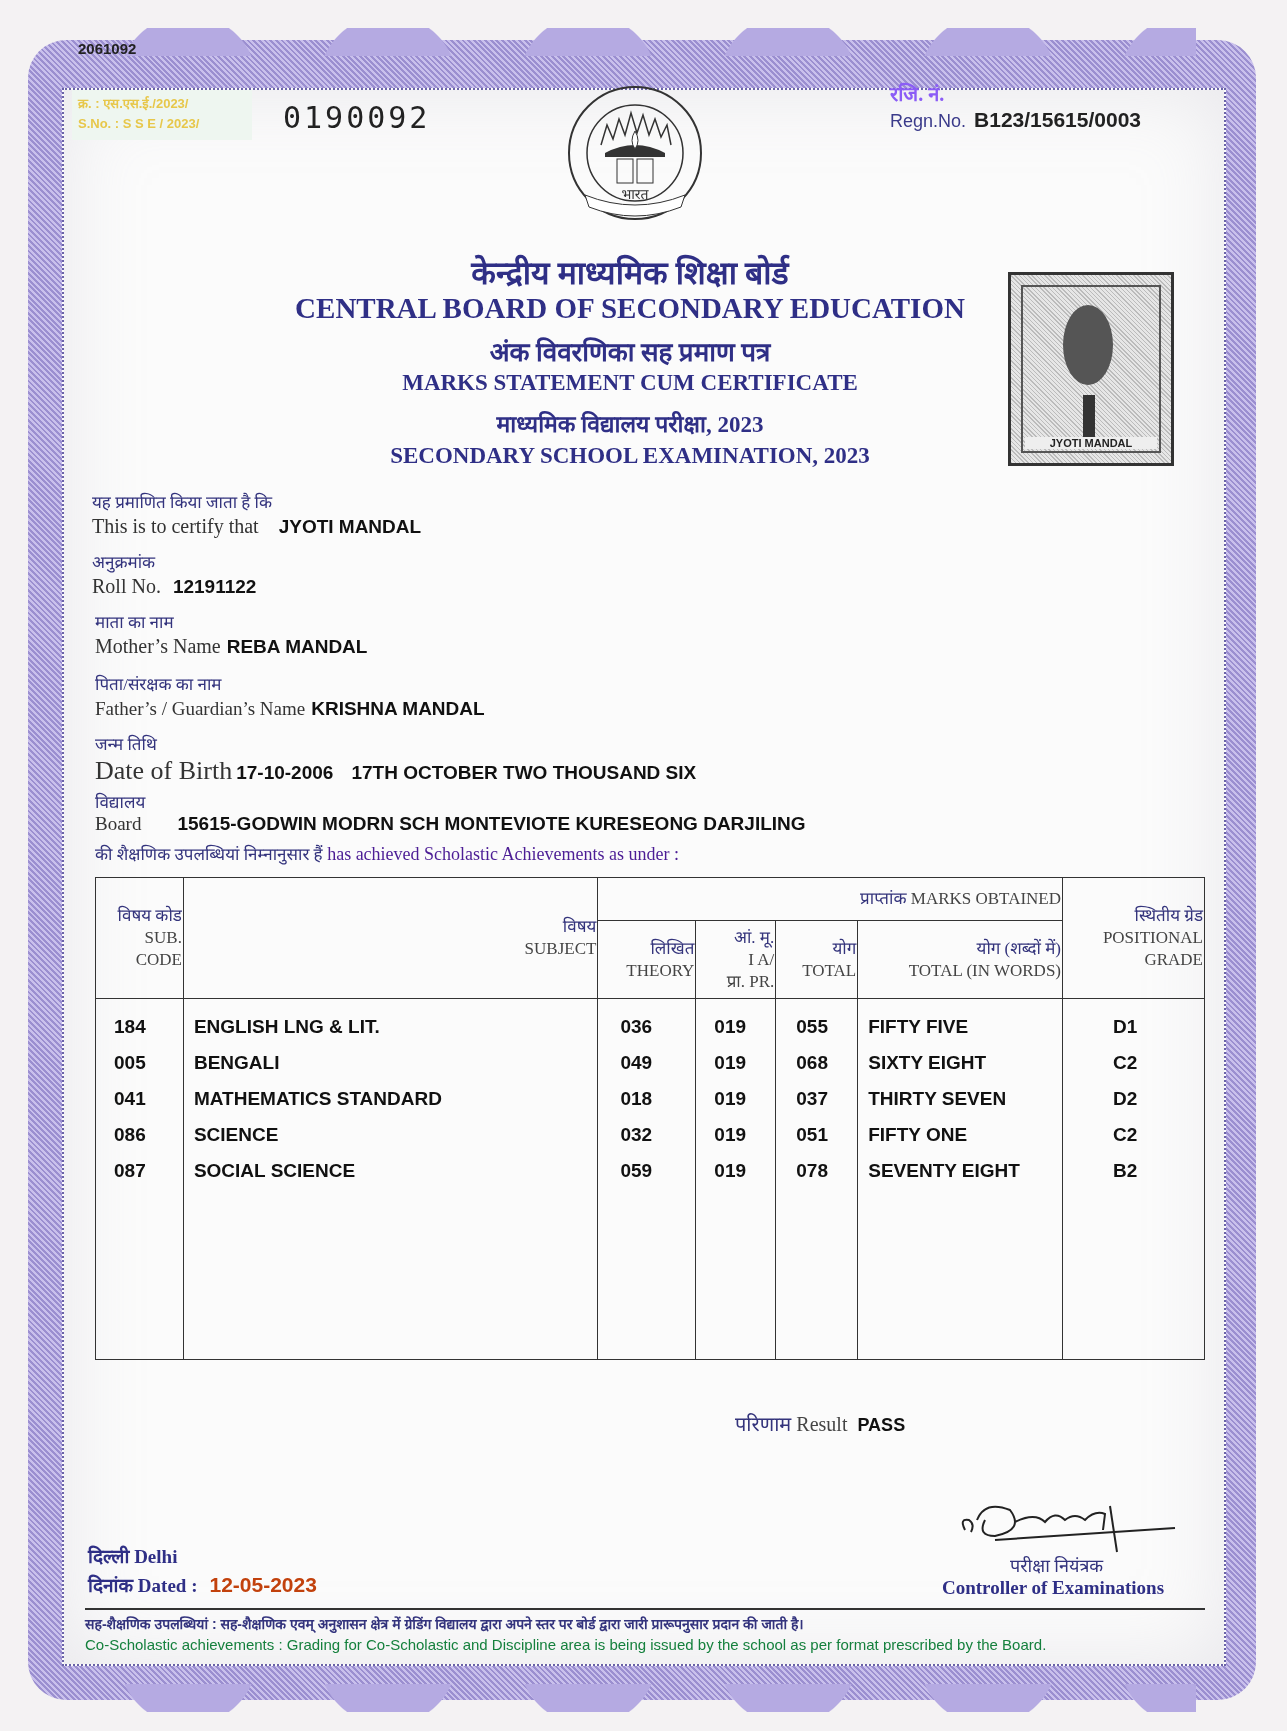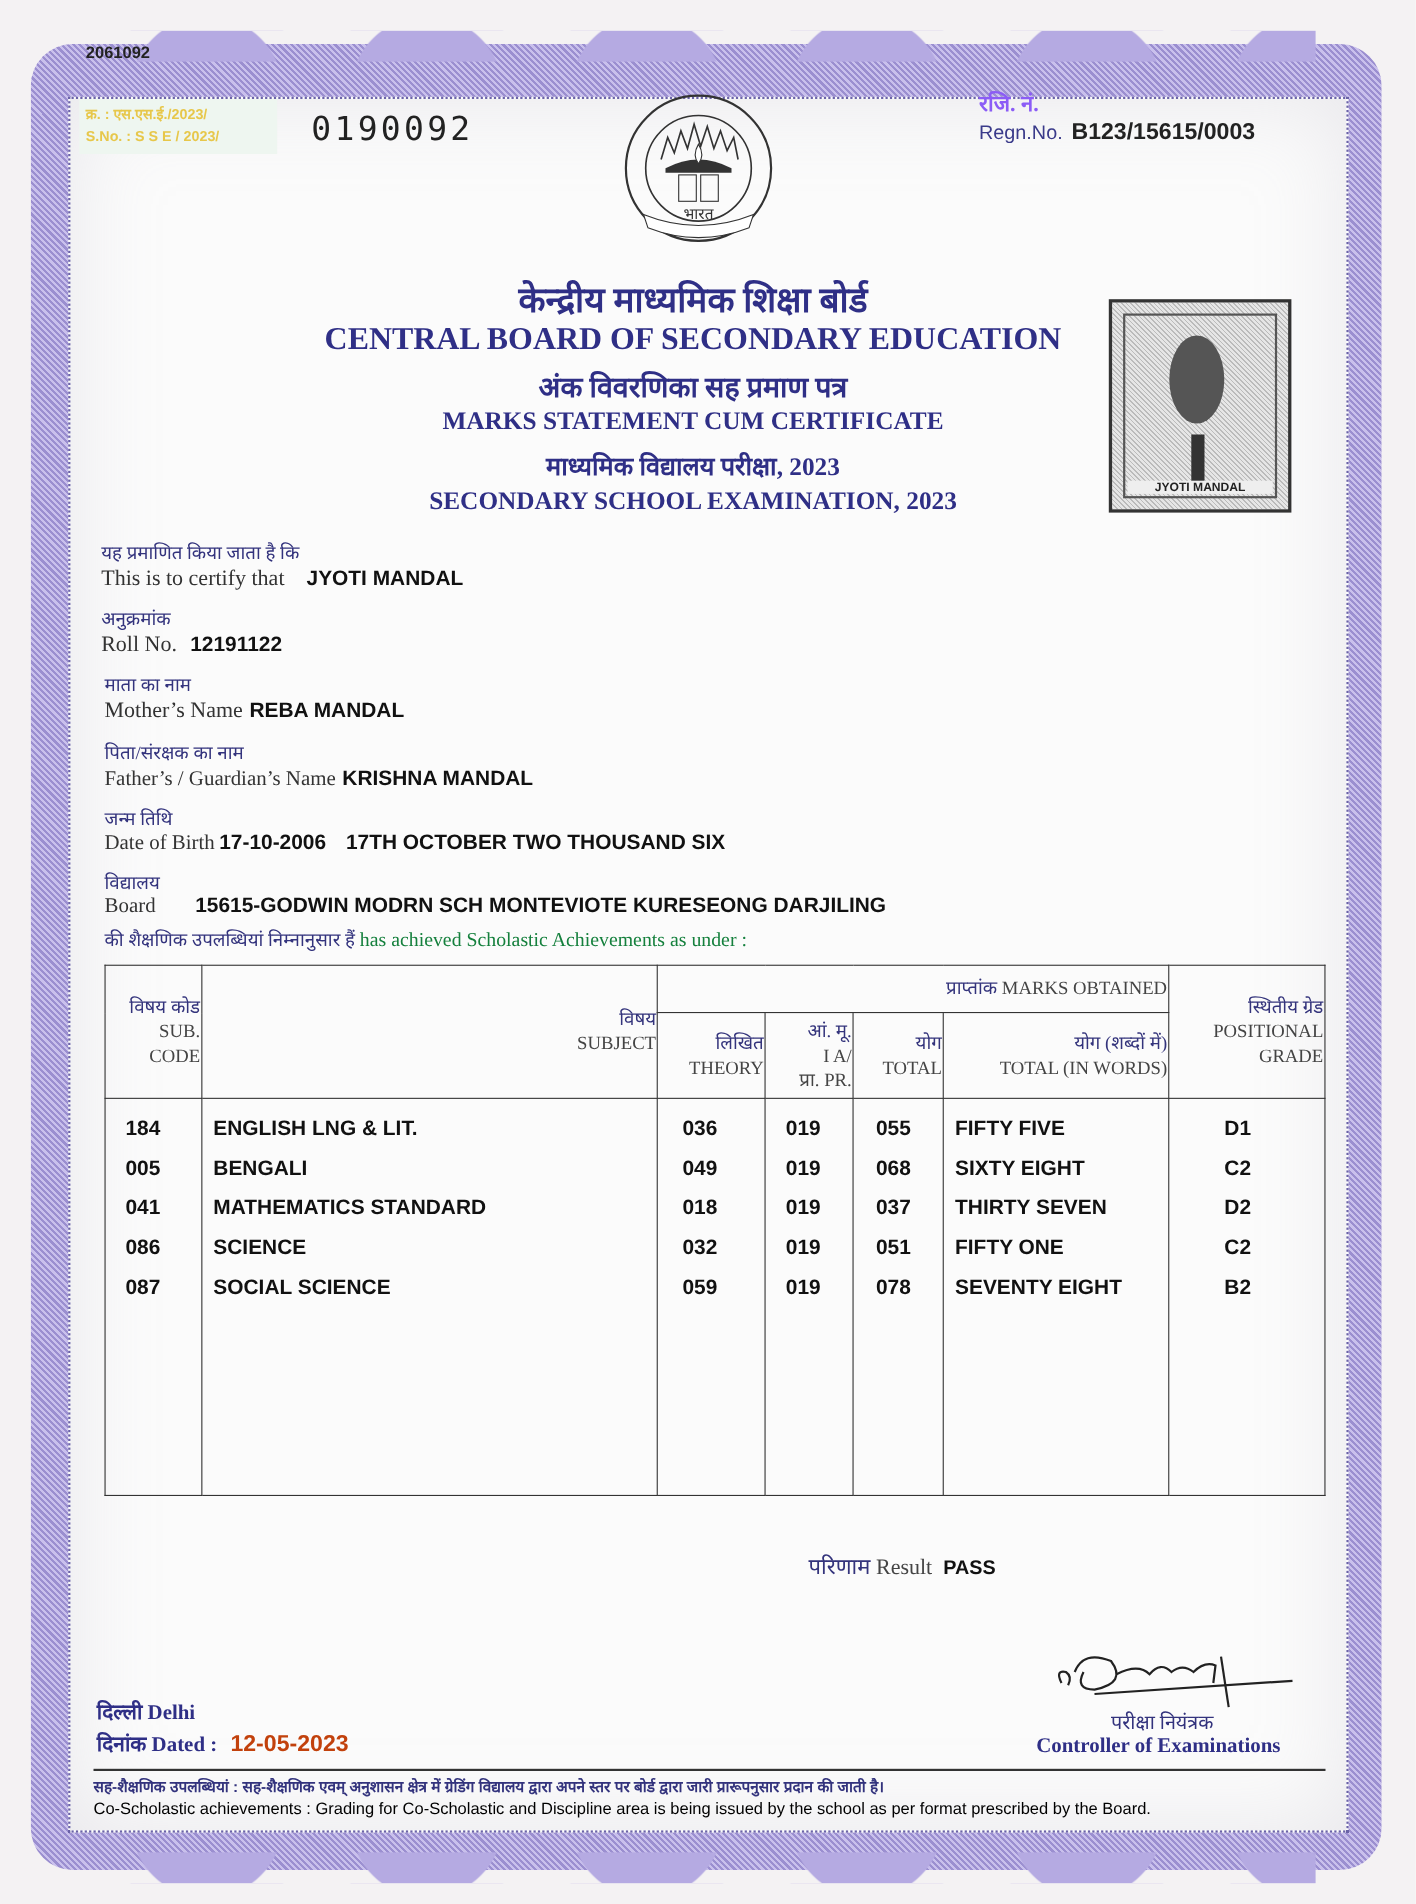--- a/index.html
+++ b/index.html
@@ -46,21 +46,21 @@
   .result .hi{color:#34347c;}
   .result b{font-family:"Liberation Sans",sans-serif;font-size:18px;color:#111;margin-left:10px;}
   .sign{left:955px;top:1490px;width:230px;height:70px;}
   .coe-hi{left:1010px;top:1553px;font-size:18px;color:#33337d;}
   .coe{left:942px;top:1577px;font-size:19px;color:#2f2f86;font-weight:bold;}
   .delhi{left:88px;top:1543px;font-size:19px;color:#2f2f86;font-weight:bold;}
   .dated{left:88px;top:1572px;font-size:19px;color:#2f2f86;font-weight:bold;}
   .dated b{font-family:"Liberation Sans",sans-serif;font-size:21px;color:#c2410c;margin-left:12px;}
   .rule{left:85px;top:1608px;width:1120px;height:2px;background:#333;}
   .note-hi{left:85px;top:1614px;font-family:"Liberation Sans",sans-serif;font-size:14px;color:#33337d;font-weight:bold;}
-  .note-en{left:85px;top:1636px;font-family:"Liberation Sans",sans-serif;font-size:15px;color:#000000;}
+  .note-en{left:85px;top:1636px;font-family:"Liberation Sans",sans-serif;font-size:15px;color:#15803d;}
 </style>
 </head>
 <body>
 
 <div class="frame">
   <div class="scallop-top"></div>
   <div class="scallop-bottom"></div>
 </div>
 <div class="inner"></div>
 
@@ -113,29 +113,29 @@
 <div class="abs lbl-hi" style="left:95px;top:610px;">माता का नाम</div>
 <div class="abs" style="left:95px;top:635px;">
   <span class="lbl">Mother’s Name</span><span class="val" style="margin-left:6px">REBA MANDAL</span>
 </div>
 <div class="abs lbl-hi" style="left:95px;top:672px;">पिता/संरक्षक का नाम</div>
 <div class="abs" style="left:95px;top:698px;">
   <span class="lbl" style="font-size:19px">Father’s / Guardian’s Name</span><span class="val" style="margin-left:6px">KRISHNA MANDAL</span>
 </div>
 <div class="abs lbl-hi" style="left:95px;top:732px;">जन्म तिथि</div>
 <div class="abs" style="left:95px;top:756px;">
-  <span class="lbl" style="font-size:19px">Date of Birth</span><span class="val" style="margin-left:4px">17-10-2006</span><span class="val" style="margin-left:18px">17TH OCTOBER TWO THOUSAND SIX</span>
+  <span class="lbl" style="font-size:26px">Date of Birth</span><span class="val" style="margin-left:4px">17-10-2006</span><span class="val" style="margin-left:18px">17TH OCTOBER TWO THOUSAND SIX</span>
 </div>
 <div class="abs lbl-hi" style="left:95px;top:790px;">विद्यालय</div>
 <div class="abs" style="left:95px;top:813px;">
   <span class="lbl" style="font-size:19px">Board</span><span class="val" style="margin-left:36px">15615-GODWIN MODRN SCH MONTEVIOTE KURESEONG DARJILING</span>
 </div>
 <div class="abs" style="left:95px;top:842px;font-size:18px;">
   <span class="lbl-hi">की शैक्षणिक उपलब्धियां निम्नानुसार हैं</span>
-  <span style="color:#15803d">has achieved Scholastic Achievements as under :</span>
+  <span style="color:#4c1d95">has achieved Scholastic Achievements as under :</span>
 </div>
 
 <table class="marks">
   <colgroup>
     <col style="width:88px">
       <col style="width:415px">
       <col style="width:98px">
       <col style="width:80px">
       <col style="width:82px">
       <col style="width:205px">

